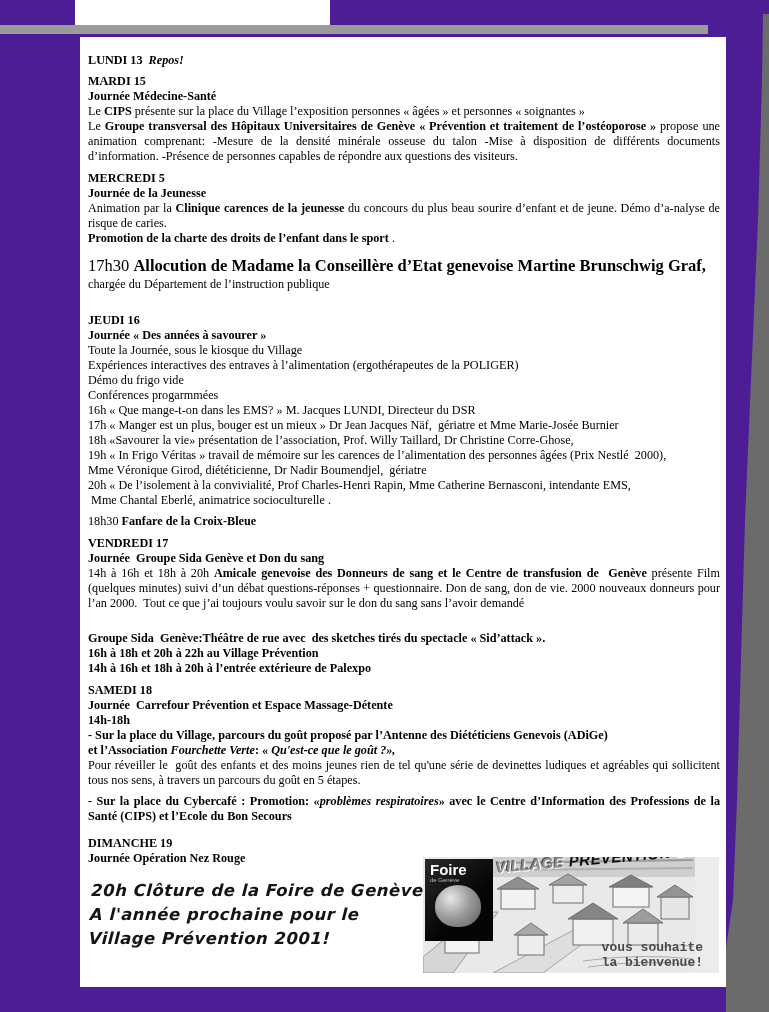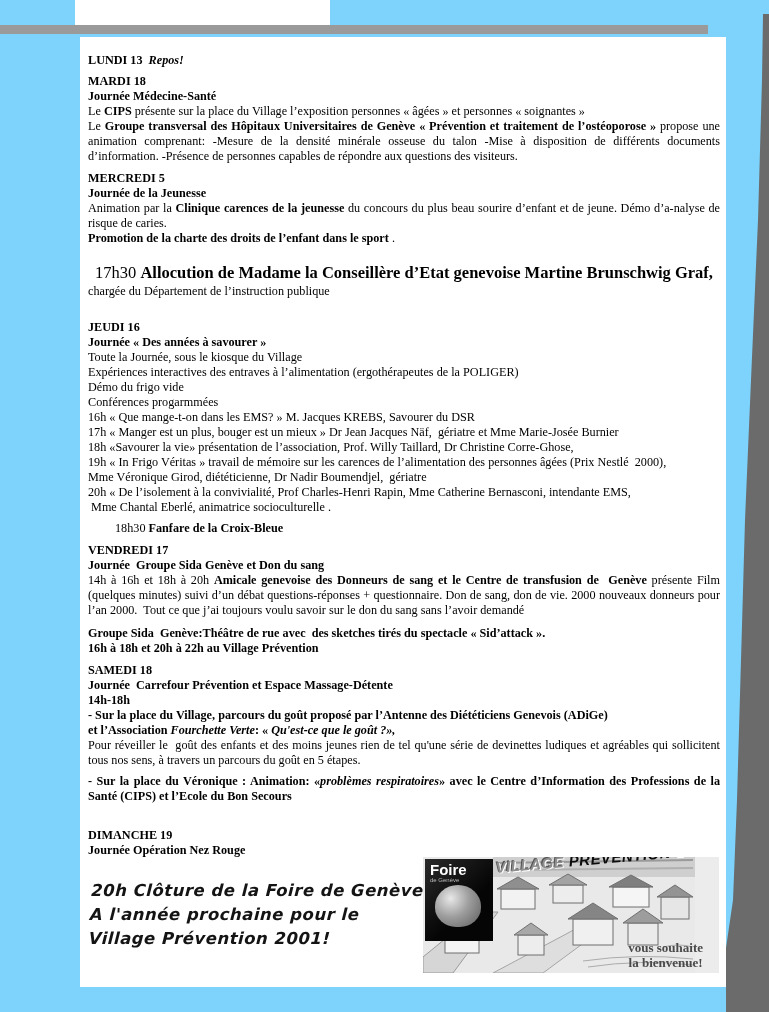--- a/index.html
+++ b/index.html
@@ -1,19 +1,19 @@
 <!DOCTYPE html>
 <html><head>
 <meta charset="utf-8">
 <style>
   html,body{margin:0;padding:0;}
   #canvas{
     position:relative;
     width:769px;height:1012px;
-    background:#7dd3fc;
+    background:#4c1d95;
     overflow:hidden;
     font-family:"Liberation Serif", serif;
     color:#000;
   }
   #top-white-strip{
     position:absolute;left:75px;top:0;width:255px;height:25px;background:#FFFFFF;
   }
   #top-gray-bar{
     position:absolute;left:0;top:25px;width:708px;height:9px;background:#9A9A9A;
   }
@@ -69,77 +69,78 @@
     position:absolute;left:72px;top:2px;width:198px;
     transform:rotate(-5deg);transform-origin:left top;
     font-family:"Liberation Sans", sans-serif;
     font-weight:bold;font-style:italic;font-size:15px;
     white-space:nowrap;letter-spacing:0.5px;
   }
   #banner .w1,#banner .w3{color:#8f8f8f;text-shadow:1px 1px 0 #fff,-1px -1px 0 #555;}
   #banner .w2{color:#0c0c0c;}
   #welcome{
     position:absolute;right:16px;bottom:3px;
-    font-family:Liberation Serif, serif;font-weight:bold;
+    font-family:Liberation Mono, monospace;font-weight:bold;
     font-size:13px;line-height:15px;color:#4a4a4a;text-align:center;
   }
 </style>
 </head>
 <body>
 
 <div id="canvas">
 
   <div id="top-white-strip"></div>
   <div id="top-gray-bar"></div>
 
   <svg id="right-scan-band" viewBox="0 0 769 1012">
     <polygon points="769,14 763,14 762,80 758,220 751,380 745,520 741,660 737,800 733,900 726,948 726,1012 769,1012" fill="#6B6B6B"></polygon>
   </svg>
 
   <div id="paper">
 
     <div id="schedule">
         <div class="line"><span class="sg-b">LUNDI 13  </span><span class="sg-bi">Repos!</span></div>
-        <div class="line" style="margin-top: 6px;"><span class="sg-b">MARDI 18</span></div>
+        <div class="line" style="margin-top: 6px;"><span class="sg-b">MARDI 15</span></div>
         <div class="line"><span class="sg-b">Journée Médecine-Santé</span></div>
         <div class="line"><span class="sg-n">Le </span><span class="sg-b">CIPS</span><span class="sg-n"> présente sur la place du Village l’exposition personnes « âgées » et personnes « soignantes »</span></div>
         <div class="line justify"><span class="sg-n">Le </span><span class="sg-b">Groupe transversal des Hôpitaux Universitaires de Genève « Prévention et traitement de l’ostéoporose »</span><span class="sg-n"> propose une animation comprenant: -Mesure de la densité minérale osseuse du talon -Mise à disposition de différents documents d’information. -Présence de personnes capables de répondre aux questions des visiteurs.</span></div>
         <div class="line" style="margin-top: 7px;"><span class="sg-b">MERCREDI 5</span></div>
         <div class="line"><span class="sg-b">Journée de la Jeunesse</span></div>
         <div class="line justify"><span class="sg-n">Animation par la </span><span class="sg-b">Clinique carences de la jeunesse</span><span class="sg-n"> du concours du plus beau sourire d’enfant et de jeune. Démo d’a-nalyse de risque de caries.</span></div>
         <div class="line"><span class="sg-b">Promotion de la charte des droits de l’enfant dans le sport</span><span class="sg-n"> .</span></div>
-        <div class="line large" style="margin-top: 16px; text-align: center;"><span class="sg-n">17h30 </span><span class="sg-b">Allocution de Madame la Conseillère d’Etat genevoise Martine Brunschwig Graf,</span></div>
+        <div class="line large" style="margin-top: 9px;"><span class="sg-n">17h30 </span><span class="sg-b">Allocution de Madame la Conseillère d’Etat genevoise Martine Brunschwig Graf,</span></div>
         <div class="line"><span class="sg-n">chargée du Département de l’instruction publique</span></div>
         <div class="line" style="margin-top: 21px;"><span class="sg-b">JEUDI 16</span></div>
         <div class="line"><span class="sg-b">Journée « Des années à savourer »</span></div>
         <div class="line"><span class="sg-n">Toute la Journée, sous le kiosque du Village</span></div>
         <div class="line"><span class="sg-n">Expériences interactives des entraves à l’alimentation (ergothérapeutes de la POLIGER)</span></div>
         <div class="line"><span class="sg-n">Démo du frigo vide</span></div>
         <div class="line"><span class="sg-n">Conférences progarmmées</span></div>
-        <div class="line"><span class="sg-n">16h « Que mange-t-on dans les EMS? » M. Jacques KREBS, Savourer du DSR</span></div>
+        <div class="line"><span class="sg-n">16h « Que mange-t-on dans les EMS? » M. Jacques LUNDI, Directeur du DSR</span></div>
         <div class="line"><span class="sg-n">17h « Manger est un plus, bouger est un mieux » Dr Jean Jacques Näf,  gériatre et Mme Marie-Josée Burnier</span></div>
         <div class="line"><span class="sg-n">18h «Savourer la vie» présentation de l’association, Prof. Willy Taillard, Dr Christine Corre-Ghose,</span></div>
         <div class="line"><span class="sg-n">19h « In Frigo Véritas » travail de mémoire sur les carences de l’alimentation des personnes âgées (Prix Nestlé  2000),</span></div>
         <div class="line"><span class="sg-n">Mme Véronique Girod, diététicienne, Dr Nadir Boumendjel,  gériatre</span></div>
         <div class="line"><span class="sg-n">20h « De l’isolement à la convivialité, Prof Charles-Henri Rapin, Mme Catherine Bernasconi, intendante EMS,</span></div>
         <div class="line"><span class="sg-n"> Mme Chantal Eberlé, animatrice socioculturelle .</span></div>
-        <div class="line" style="margin-top: 6px; margin-left: 27px;"><span class="sg-n">18h30 </span><span class="sg-b">Fanfare de la Croix-Bleue</span></div>
+        <div class="line" style="margin-top: 6px;"><span class="sg-n">18h30 </span><span class="sg-b">Fanfare de la Croix-Bleue</span></div>
         <div class="line" style="margin-top: 7px;"><span class="sg-b">VENDREDI 17</span></div>
         <div class="line"><span class="sg-b">Journée  Groupe Sida Genève et Don du sang</span></div>
         <div class="line justify"><span class="sg-n">14h à 16h et 18h à 20h </span><span class="sg-b">Amicale genevoise des Donneurs de sang et le Centre de transfusion de  Genève</span><span class="sg-n"> présente Film (quelques minutes) suivi d’un débat questions-réponses + questionnaire. Don de sang, don de vie. 2000 nouveaux donneurs pour l’an 2000.  Tout ce que j’ai toujours voulu savoir sur le don du sang sans l’avoir demandé</span></div>
-        <div class="line" style="margin-top: 8px;"><span class="sg-b">Groupe Sida  Genève:Théâtre de rue avec  des sketches tirés du spectacle « Sid’attack ».</span></div>
+        <div class="line" style="margin-top: 20px;"><span class="sg-b">Groupe Sida  Genève:Théâtre de rue avec  des sketches tirés du spectacle « Sid’attack ».</span></div>
         <div class="line"><span class="sg-b">16h à 18h et 20h à 22h au Village Prévention</span></div>
+        <div class="line"><span class="sg-b">14h à 16h et 18h à 20h à l’entrée extérieure de Palexpo</span></div>
         <div class="line" style="margin-top: 7px;"><span class="sg-b">SAMEDI 18</span></div>
         <div class="line"><span class="sg-b">Journée  Carrefour Prévention et Espace Massage-Détente</span></div>
         <div class="line"><span class="sg-b">14h-18h</span></div>
         <div class="line"><span class="sg-b">- Sur la place du Village, parcours du goût proposé par l’Antenne des Diététiciens Genevois (ADiGe)</span></div>
         <div class="line"><span class="sg-b">et l’Association </span><span class="sg-bi">Fourchette Verte</span><span class="sg-b">: « </span><span class="sg-bi">Qu'est-ce que le goût ?», </span></div>
         <div class="line justify"><span class="sg-n">Pour réveiller le  goût des enfants et des moins jeunes rien de tel qu'une série de devinettes ludiques et agréables qui sollicitent tous nos sens, à travers un parcours du goût en 5 étapes.</span></div>
-        <div class="line justify" style="margin-top: 6px;"><span class="sg-b">- Sur la place du Véronique : Animation: «</span><span class="sg-bi">problèmes respiratoires</span><span class="sg-b">» avec le Centre d’Information des Professions de la Santé (CIPS) et l’Ecole du Bon Secours</span></div>
-        <div class="line" style="margin-top: 24px;"><span class="sg-b">DIMANCHE 19</span></div>
+        <div class="line justify" style="margin-top: 6px;"><span class="sg-b">- Sur la place du Cybercafé : Promotion: «</span><span class="sg-bi">problèmes respiratoires</span><span class="sg-b">» avec le Centre d’Information des Professions de la Santé (CIPS) et l’Ecole du Bon Secours</span></div>
+        <div class="line" style="margin-top: 12px;"><span class="sg-b">DIMANCHE 19</span></div>
         <div class="line"><span class="sg-b">Journée Opération Nez Rouge</span></div>
       </div>
 
     <div id="closing-note">
         <div>20h Clôture de la Foire de Genève</div>
         <div>A l'année prochaine pour le</div>
         <div>Village Prévention 2001!</div>
       </div>
 
     <div id="poster">

